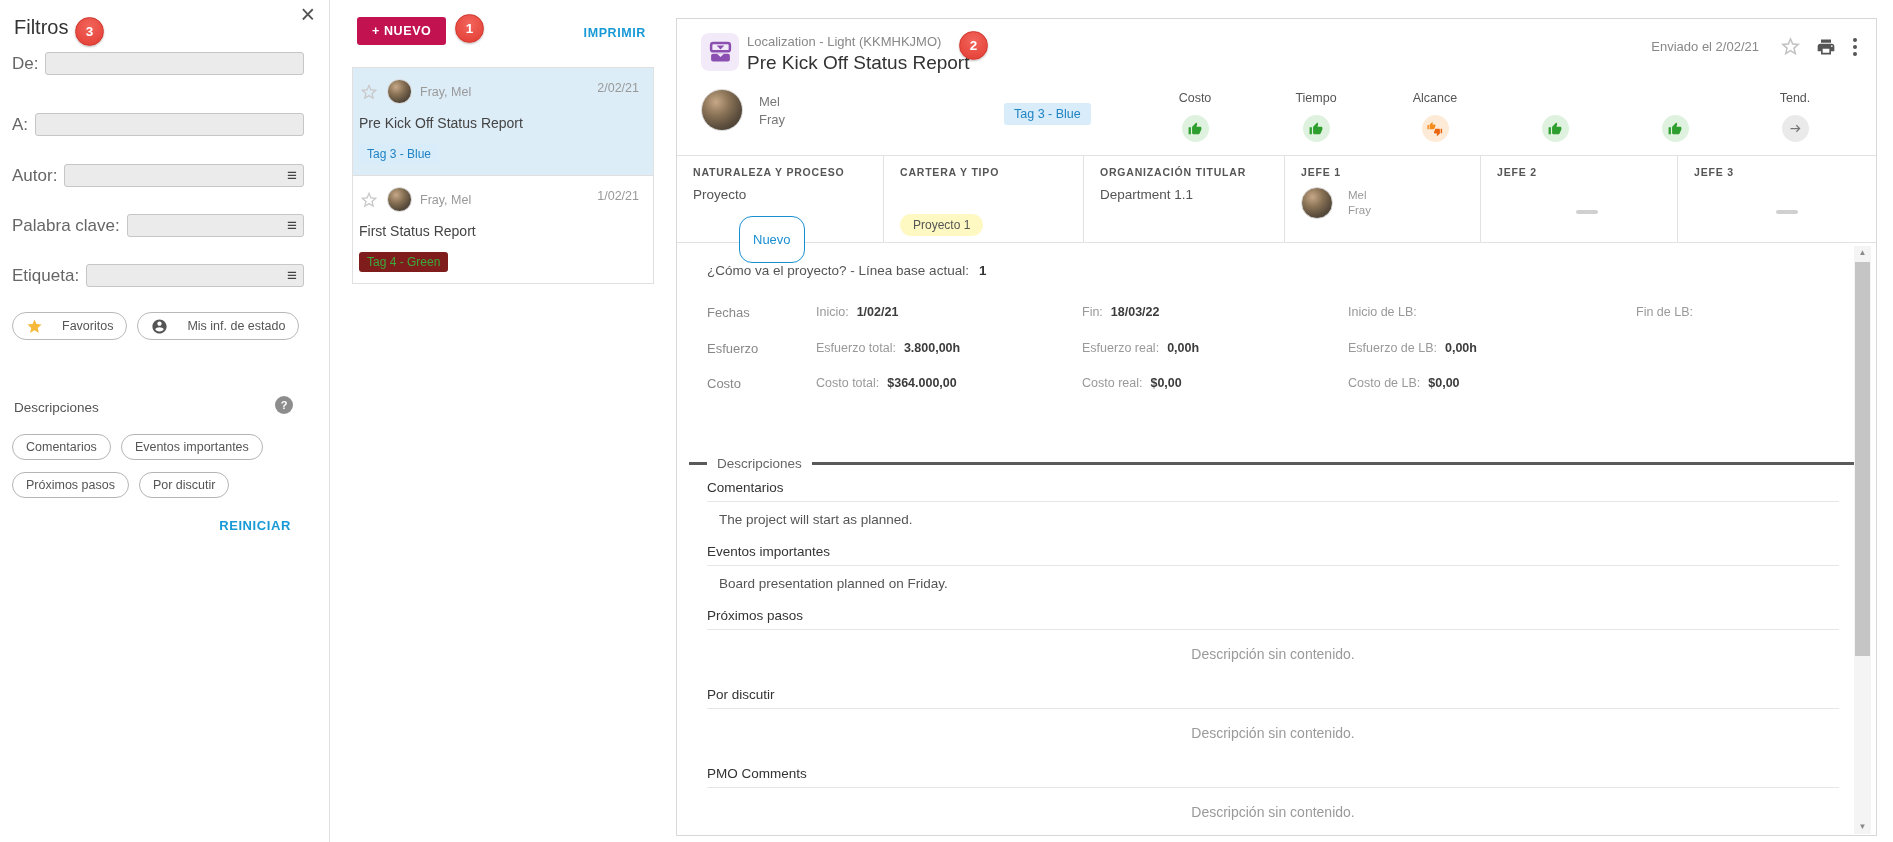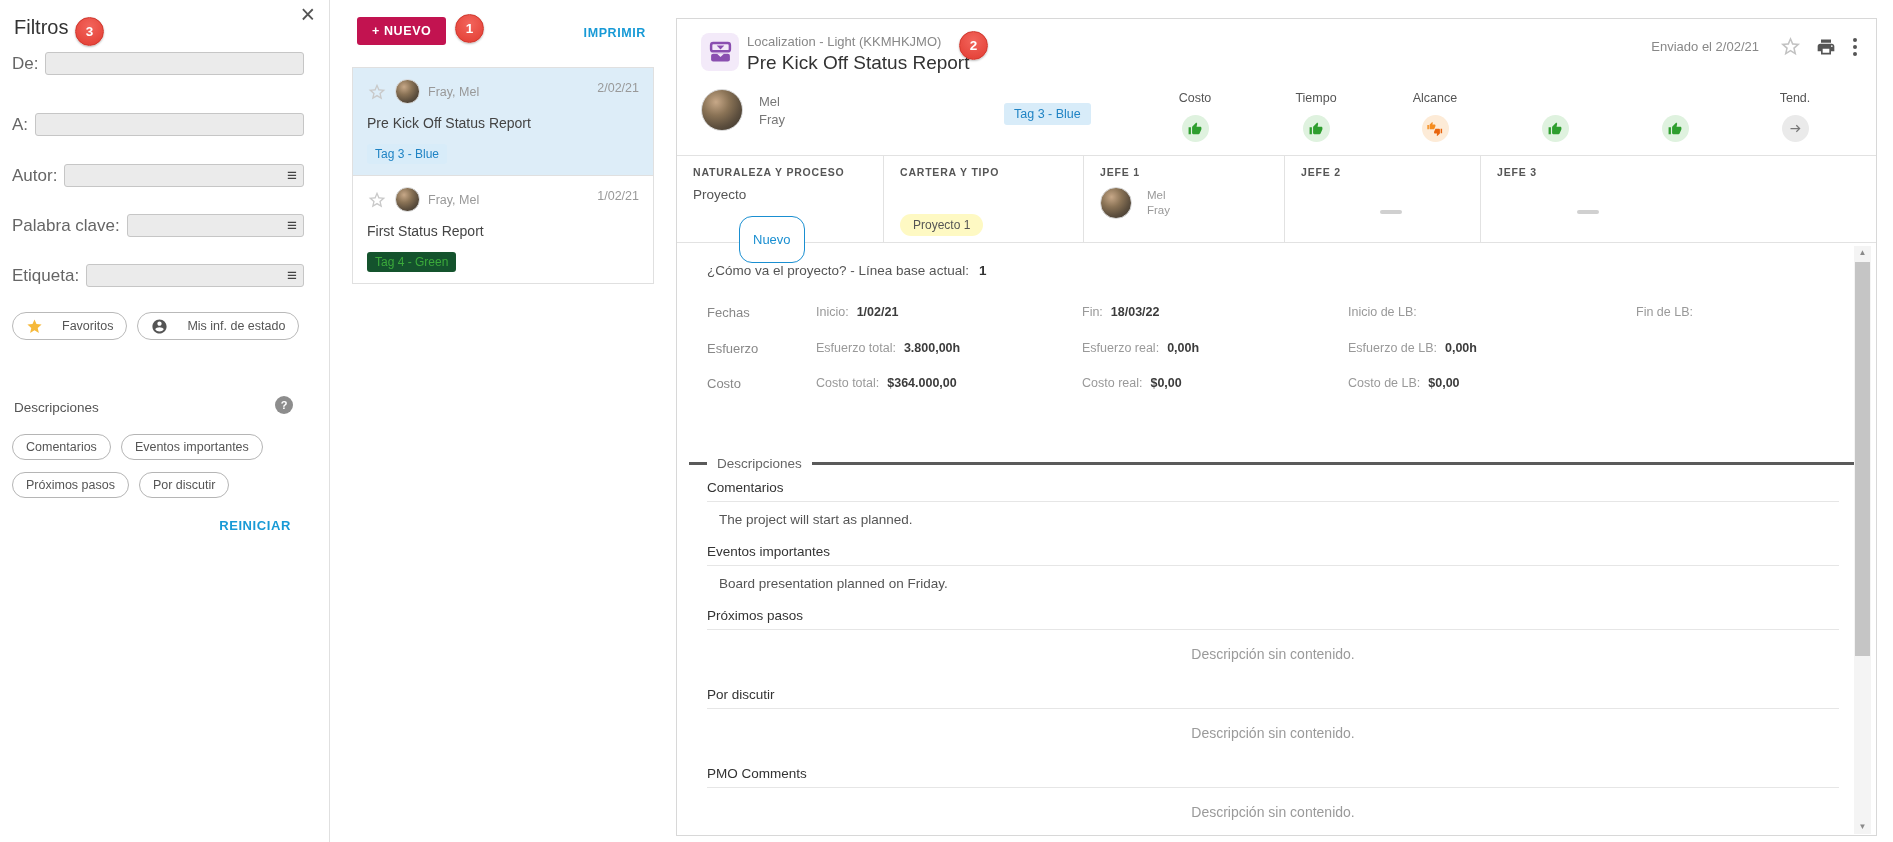--- a/index.html
+++ b/index.html
@@ -44,30 +44,30 @@
     font-size:12.5px; color:#555; cursor:pointer; white-space:nowrap; }
   #reset { position:absolute; top:518px; right:38px; font-size:13px; }
 
   
   #list-panel { position:absolute; left:330px; top:0; width:346px; height:842px; background:#fff; }
   #new-btn { position:absolute; left:27px; top:17px; background:#c21350; color:#fff;
     font-weight:bold; font-size:12.5px; letter-spacing:.6px; padding:7px 15px;
     border:none; border-radius:3px; cursor:pointer; }
   #imprimir { position:absolute; right:30px; top:26px; }
   #cards { position:absolute; left:22px; top:67px; width:302px; }
-  .card { position:relative; border:1px solid #e0e0e0; background:#fff; padding:11px 14px; cursor:pointer; }
+  .card { position:relative; border:1px solid #e0e0e0; background:#fff; padding:11px 6px; cursor:pointer; }
   .card.selected { background:#ddedf8; border-color:#dcе9f2; }
   .card + .card { margin-top:-1px; }
   .card .row1 { display:flex; align-items:center; gap:8px; }
   .card .name { font-size:12.5px; color:#999; }
   .card .date { position:absolute; right:14px; top:13px; font-size:12.5px; color:#999; }
   .card .title { margin-top:11px; font-size:14px; color:#444; }
   .tag { display:inline-block; margin-top:13px; padding:3px 8px; border-radius:3px; font-size:12px; }
   .tag.blue  { background:#d8ecf9; color:#1f83c4; }
-  .tag.green { background:#14532d; color:#3ba93b; }
+  .tag.green { background:#7f1d1d; color:#3ba93b; }
   .star-o { width:20px; height:20px; flex:none; }
   .av24 { width:25px; height:25px; flex:none; }
 
   
   #report { position:absolute; left:676px; top:18px; width:1201px; height:818px;
     background:#fff; border:1px solid #d8d8d8; overflow:hidden; }
   #proj-icon { position:absolute; left:24px; top:14px; width:38px; height:38px;
     background:#f3eaf9; border-radius:8px; display:flex; align-items:center; justify-content:center; }
   #proj-label { position:absolute; left:70px; top:15px; font-size:13px; color:#888; }
   #rep-title  { position:absolute; left:70px; top:33px; font-size:19px; color:#333; }
@@ -326,20 +326,24 @@
     <div class="icell">
       <div class="hd">NATURALEZA Y PROCESO</div>
       <div class="txt">Proyecto</div>
       <span class="pill-outline">Nuevo</span>
     </div>
     <div class="icell">
       <div class="hd">CARTERA Y TIPO</div>
       <span class="pill-gray">Proyecto 1</span>
     </div>
     <div class="icell">
+      <div class="hd">ORGANIZACIÓN TITULAR</div>
+      <div class="txt">Department 1.1</div>
+    </div>
+    <div class="icell">
       <div class="hd">JEFE 1</div>
       <div class="person">
         <div class="avatar av32"></div>
         <div class="pname">
           <div>Mel</div>
           <div>Fray</div>
         </div>
       </div>
     </div>
     <div class="icell">

